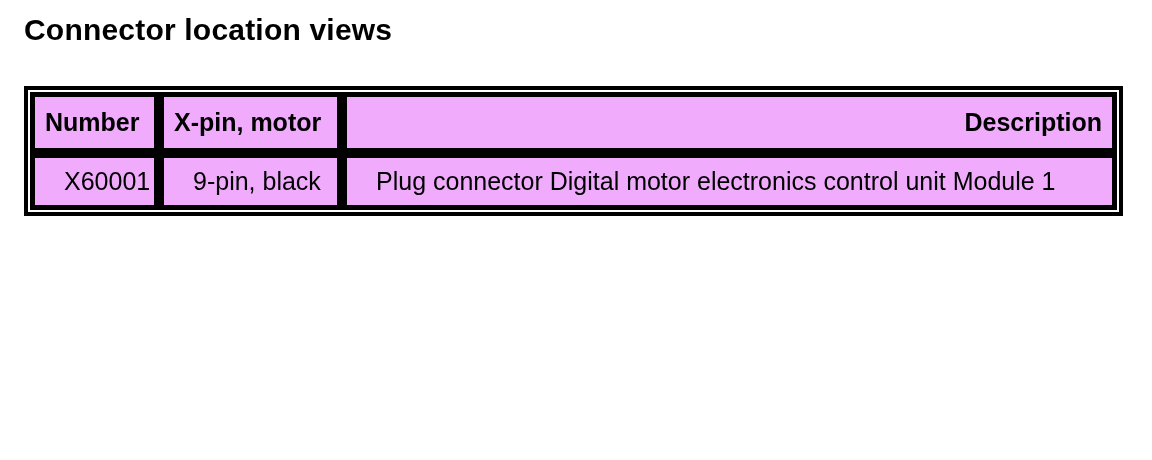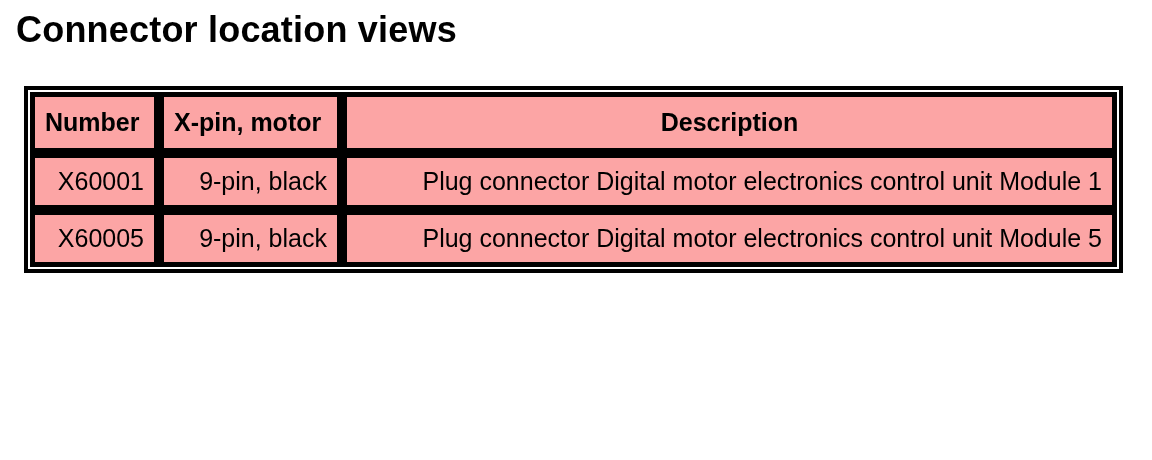--- a/index.html
+++ b/index.html
@@ -8,22 +8,22 @@
   }
   body {
     width: 1152px;
     height: 460px;
     background: #ffffff;
     color: #000000;
     font-family: "Liberation Sans", "DejaVu Sans", sans-serif;
     overflow: hidden;
   }
   .page-title {
-    margin: 12px 0 0 16px;
-    font-size: 36px;
+    margin: 12px 0 0 24px;
+    font-size: 30px;
     line-height: 36px;
     font-weight: bold;
     letter-spacing: 0.2px;
   }
   .table-frame {
     margin: 38px 29px 0 24px;
     border: 4px solid #000000;
     padding: 2px;
   }
   table.connector-table {
@@ -32,37 +32,37 @@
     border-spacing: 0;
     table-layout: fixed;
   }
   .connector-table th,
   .connector-table td {
     box-sizing: border-box;
     border: 5px solid #000000;
     font-size: 25px;
     line-height: 29px;
     vertical-align: middle;
-    background: #fca5a5;
+    background: #f0abfc;
     white-space: nowrap;
     overflow: hidden;
     margin-top: 40px;
   }
   .connector-table th {
     font-weight: bold;
     padding: 11px 10px;
     text-align: left;
   }
   .connector-table th.col-desc-header {
-    text-align: center;
+    text-align: right;
   }
   .connector-table td {
     font-weight: normal;
-    padding: 9px 10px 9px 12px;
-    text-align: right;
+    padding: 9px 10px 9px 29px;
+    text-align: left;
   }
   col.col-number { width: 129px; }
   col.col-pin    { width: 183px; }
   col.col-desc   { width: auto; }
 </style>
 </head>
 <body>
 
 <h1 class="page-title">Connector location views</h1>
 
@@ -79,20 +79,15 @@
         <th>X-pin, motor</th>
         <th class="col-desc-header">Description</th>
       </tr>
     </thead>
     <tbody>
       <tr>
         <td>X60001</td>
         <td>9-pin, black</td>
         <td>Plug connector Digital motor electronics control unit Module 1</td>
       </tr>
-      <tr>
-        <td>X60005</td>
-        <td>9-pin, black</td>
-        <td>Plug connector Digital motor electronics control unit Module 5</td>
-      </tr>
     </tbody>
   </table>
 </div>
 
 </body></html>

